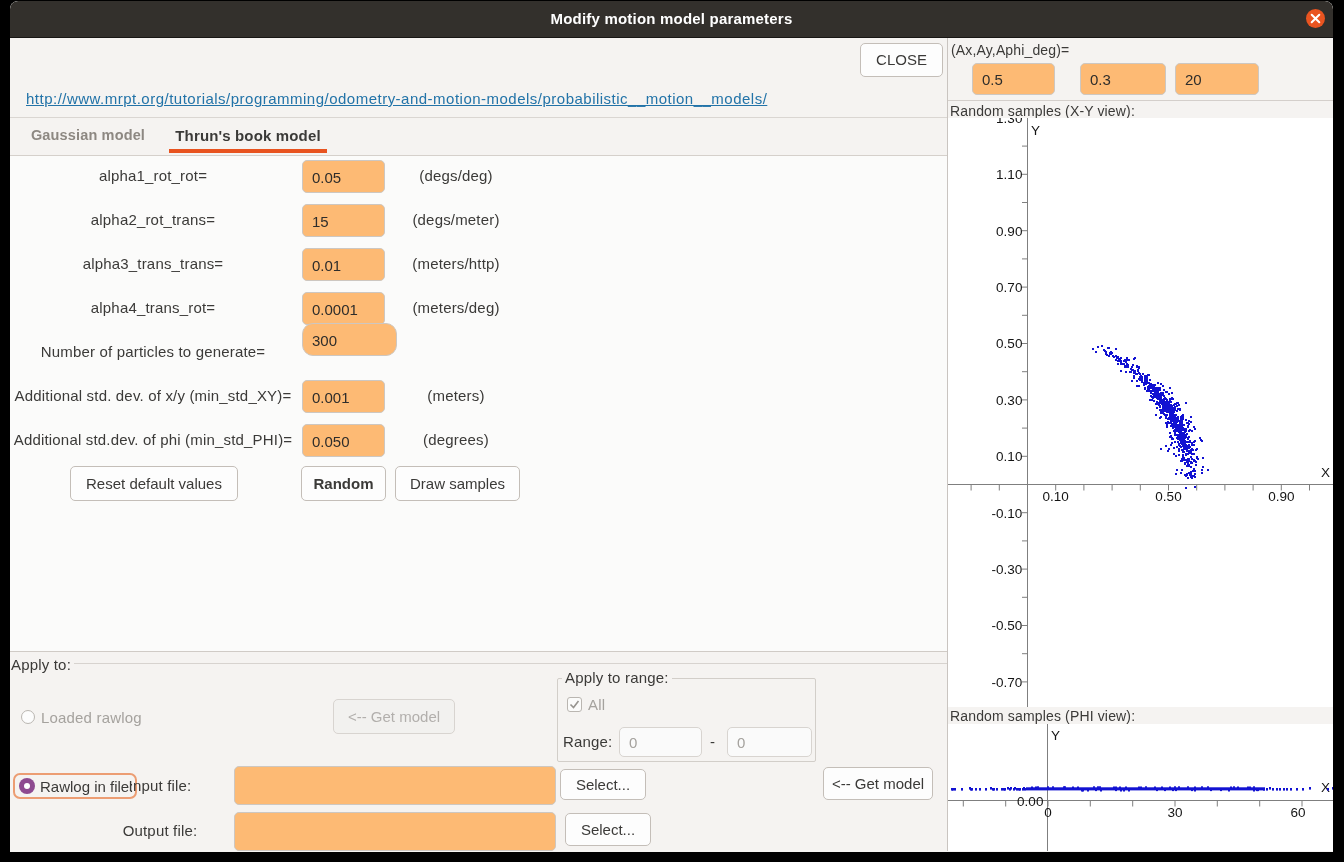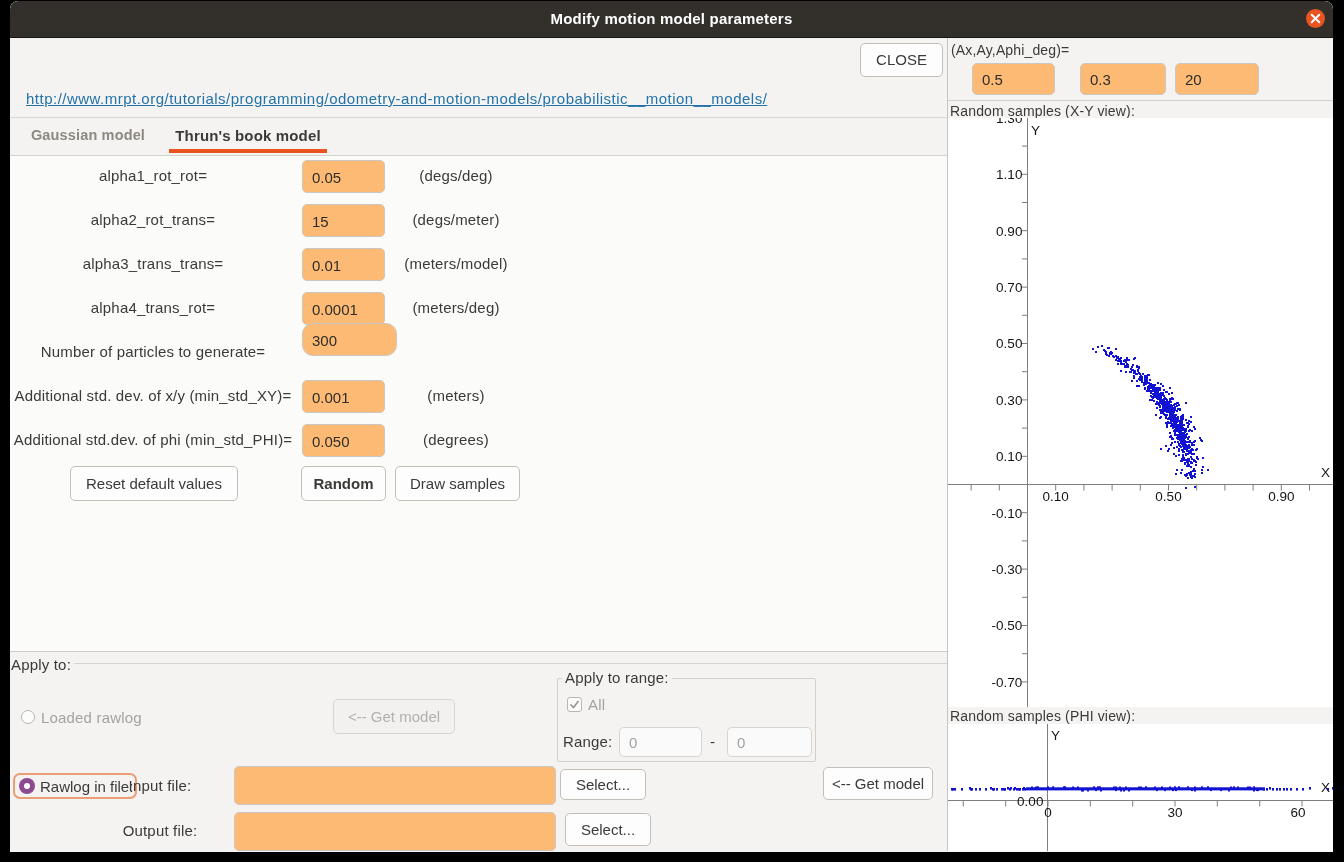--- a/index.html
+++ b/index.html
@@ -56,21 +56,21 @@
 <div class="lbl" style="left:346px; top:166px; width:200px; text-align:center;">(degs/deg)</div>
 <div class="lbl rlbl" style="left:0px; top:210px; width:286px;">alpha2_rot_trans=</div>
 <div class="inp" style="left:292px; top:203px; width:83px; height:33px;">
           <span>15</span>
         </div>
 <div class="lbl" style="left:346px; top:210px; width:200px; text-align:center;">(degs/meter)</div>
 <div class="lbl rlbl" style="left:0px; top:254px; width:286px;">alpha3_trans_trans=</div>
 <div class="inp" style="left:292px; top:247px; width:83px; height:33px;">
           <span>0.01</span>
         </div>
-<div class="lbl" style="left:346px; top:254px; width:200px; text-align:center;">(meters/model)</div>
+<div class="lbl" style="left:346px; top:254px; width:200px; text-align:center;">(meters/http)</div>
 <div class="lbl rlbl" style="left:0px; top:298px; width:286px;">alpha4_trans_rot=</div>
 <div class="inp" style="left:292px; top:291px; width:83px; height:33px;">
           <span>0.0001</span>
         </div>
 <div class="lbl" style="left:346px; top:298px; width:200px; text-align:center;">(meters/deg)</div>
 <div class="lbl rlbl" style="left:0px; top:342px; width:286px;">Number of particles to generate=</div>
 <div class="inp" style="left:292px; top:322px; width:95px; height:33px;border-radius:11px;">
           <span>300</span>
         </div>
 <div class="lbl rlbl" style="left:0px; top:386px; width:286px;">Additional std. dev. of x/y (min_std_XY)=</div>

